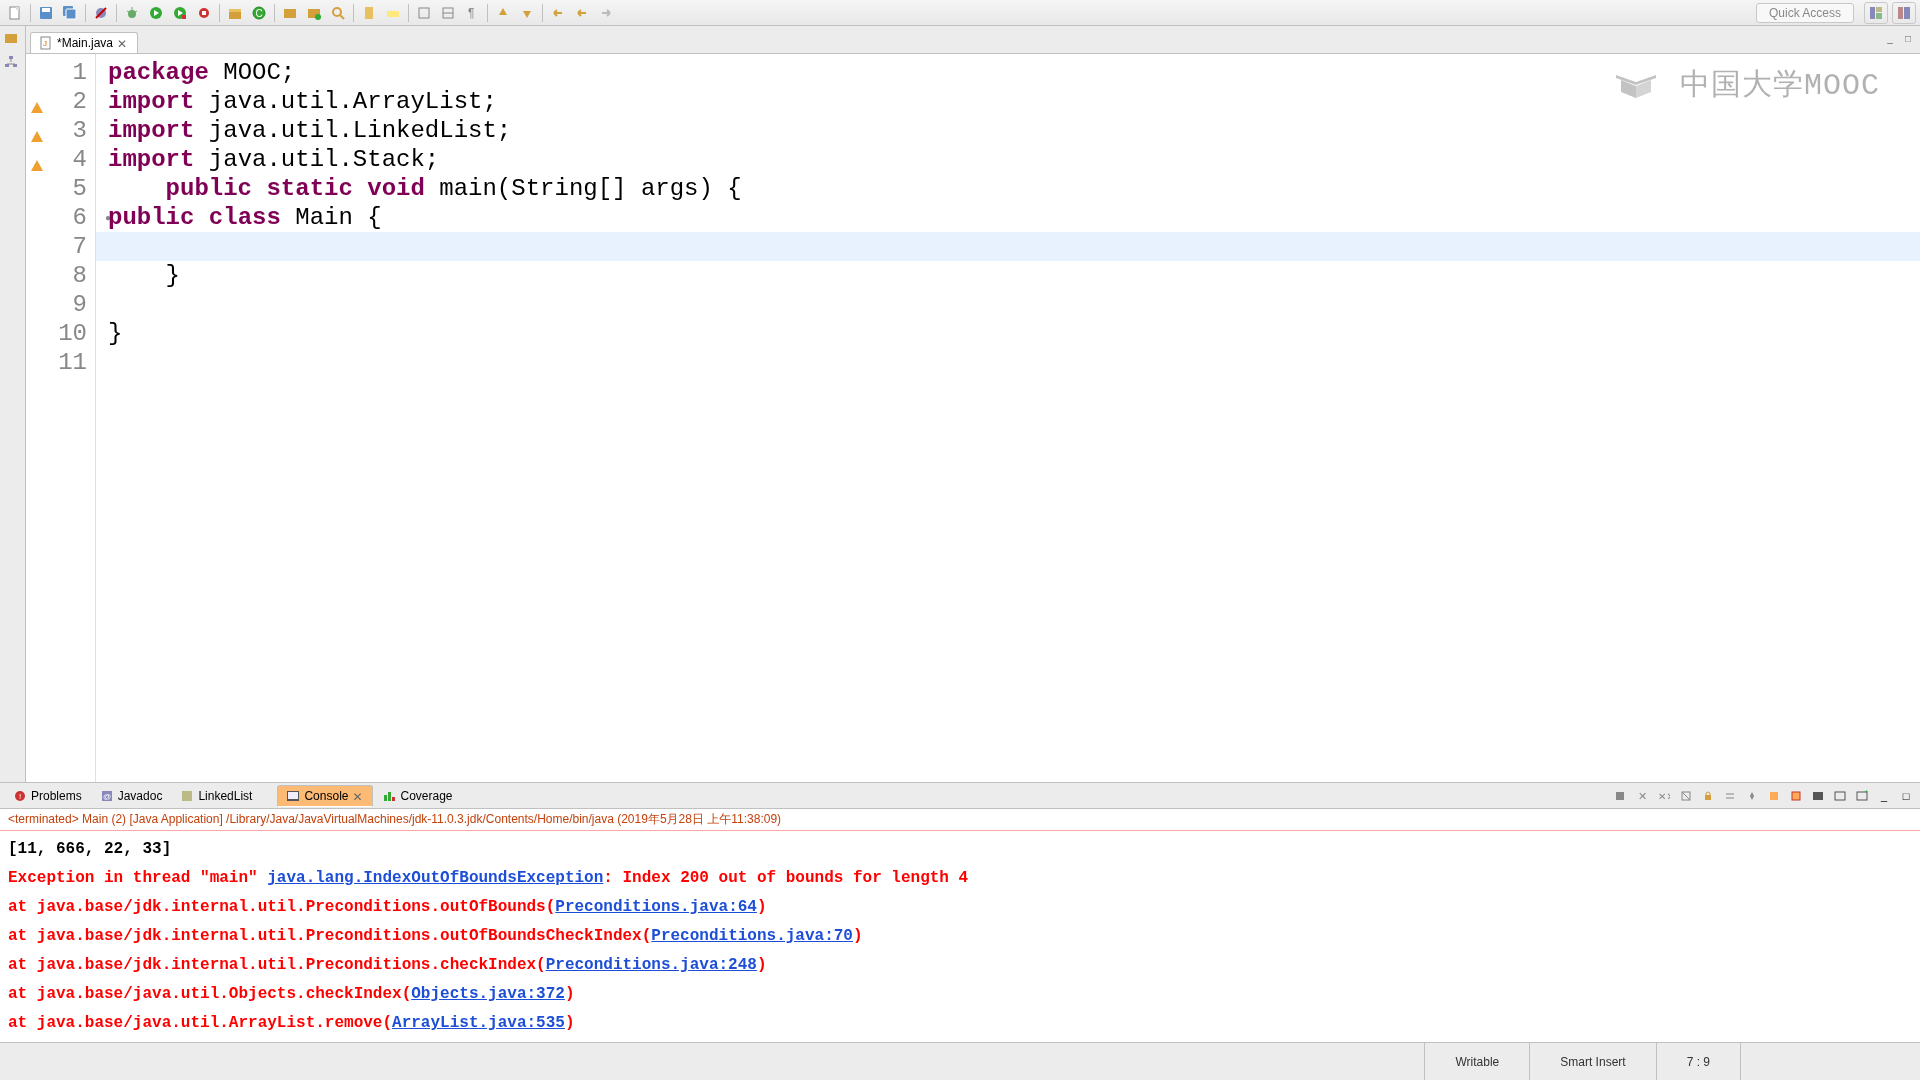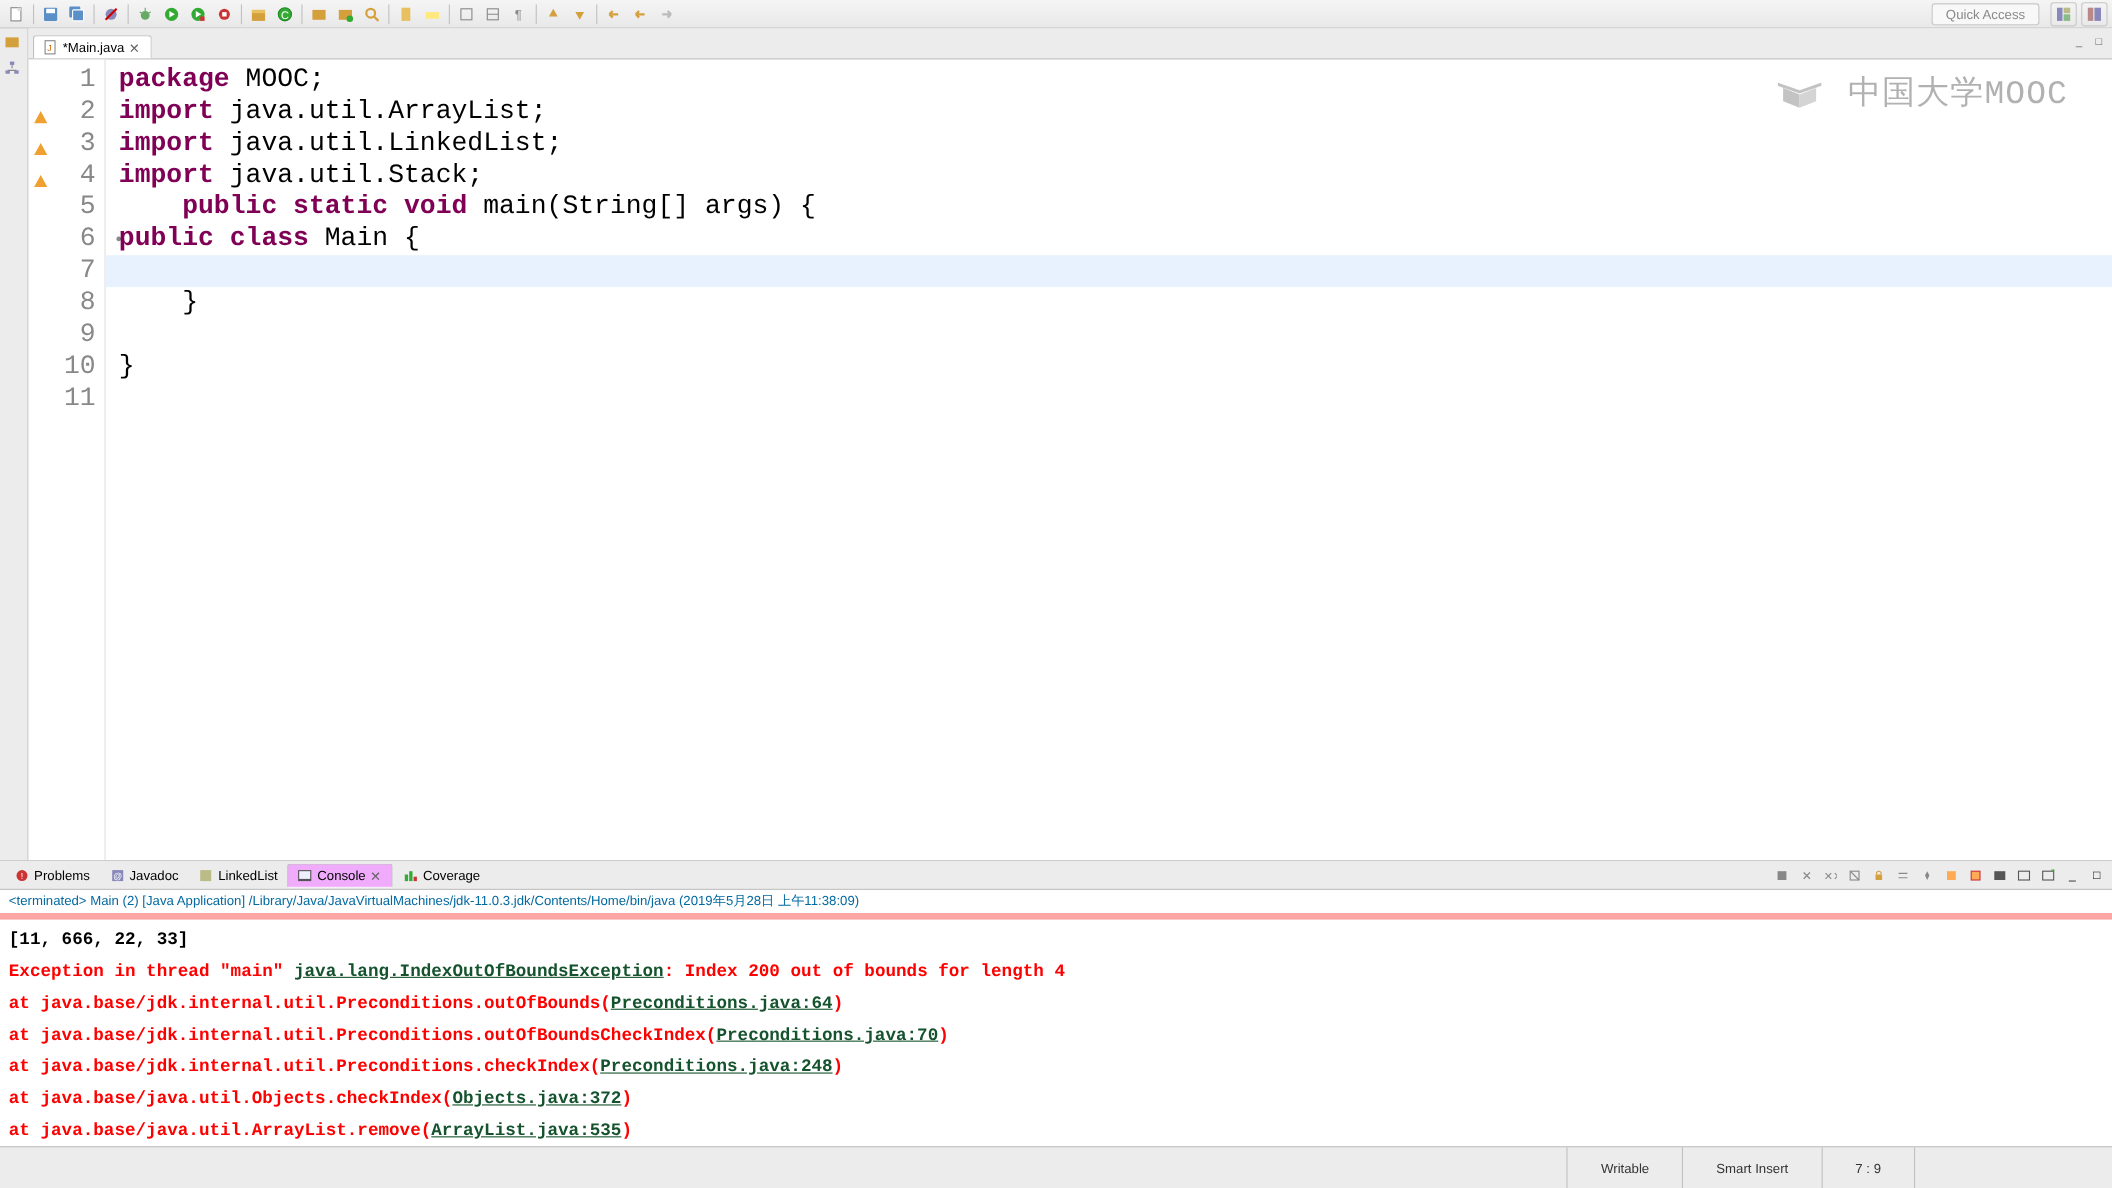--- a/index.html
+++ b/index.html
@@ -225,24 +225,25 @@
 .btab {
   padding: 3px 8px;
   font-size: 12px;
   display: flex;
   align-items: center;
   gap: 4px;
   cursor: pointer;
   border: 1px solid transparent;
 }
 .btab.active {
-  background: #f0abfc;
+  background: #fdba74;
   border: 1px solid #c0c0c0;
   border-bottom: 1px solid #fff;
   border-radius: 3px 3px 0 0;
+  margin-left: 16px;
 }
 .btab-icon {
   width: 14px;
   height: 14px;
 }
 .console-toolbar {
   position: absolute;
   right: 4px;
   display: flex;
   gap: 2px;
@@ -252,35 +253,35 @@
   height: 18px;
   cursor: pointer;
   display: flex;
   align-items: center;
   justify-content: center;
   font-size: 11px;
 }
 .console-header {
   padding: 2px 8px;
   font-size: 12px;
-  color: #0369a1;
-  border-bottom: 6px solid #fca5a5;
+  color: #c2410c;
+  border-bottom: 1px solid #fca5a5;
 }
 .console-body {
   flex: 1;
   padding: 4px 8px;
   font-family: Liberation Mono, monospace;
   font-size: 16px;
   font-weight: bold;
   overflow: hidden;
   line-height: 29px;
 }
 .c-black { color: #000; }
 .c-red { color: #ff0000; }
-.c-link { color: #14532d; text-decoration: underline; cursor: pointer; margin-top: 36px; }
+.c-link { color: #1d4ed8; text-decoration: underline; cursor: pointer; margin-top: 36px; }
 .status-bar {
   height: 38px;
   background: #ececec;
   border-top: 1px solid #c0c0c0;
   display: flex;
   align-items: center;
   font-size: 12px;
   color: #333;
 }
 .status-cell {

